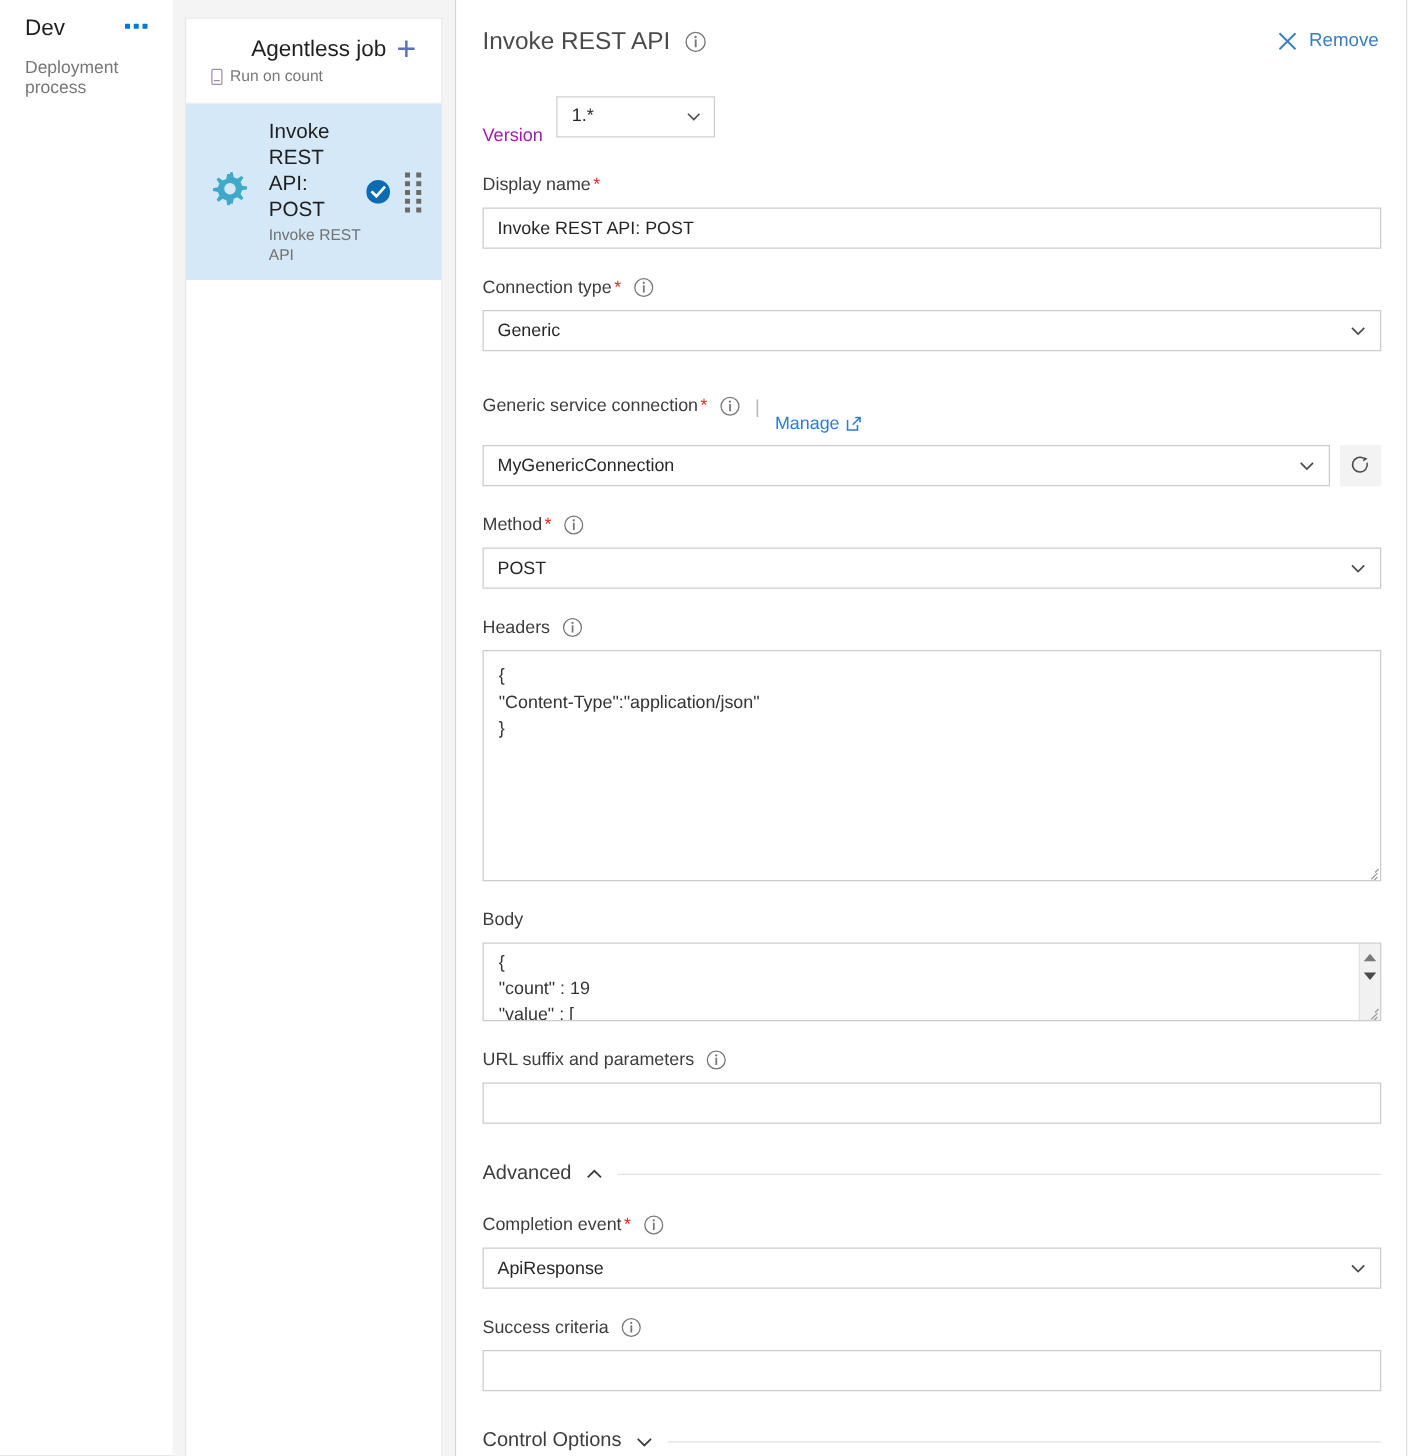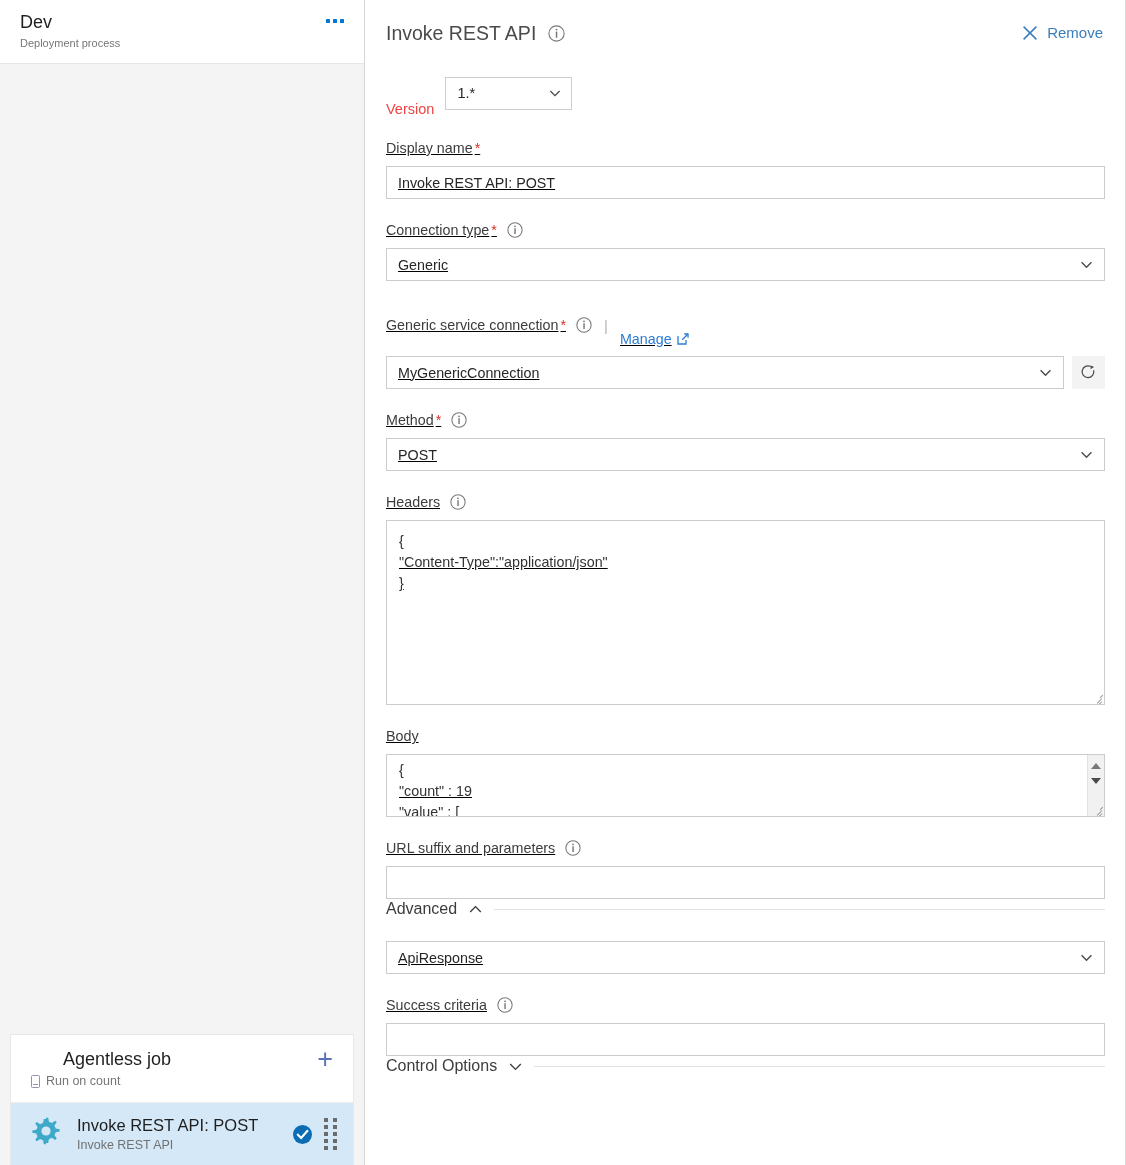--- a/index.html
+++ b/index.html
@@ -19,43 +19,42 @@
     overflow: hidden;
   }
 
   
   .sidebar {
     width: 365px;
     height: 100%;
     background: #f4f4f4;
     border-right: 1px solid #d6d6d6;
     display: flex;
-    flex-direction: column;
-    justify-content: space-between;
+    flex-direction: row;
   }
   .process-header {
     background: #ffffff;
     border-bottom: 1px solid #e6e6e6;
     padding: 11px 16px 12px 20px;
     display: flex;
     align-items: flex-start;
     justify-content: space-between;
     min-height: 57px;
   }
   .process-title {
     font-size: 18px;
     color: #1f1f1f;
     line-height: 22px;
     font-weight: 400;
   }
   .process-sub {
-    font-size: 11px;
+    font-size: 14px;
     color: #767676;
     line-height: 16px;
-    margin-top: 2px;
+    margin-top: 12px;
   }
   .ellipsis-btn {
     display: flex;
     align-items: center;
     gap: 3px;
     padding: 8px 4px;
     cursor: pointer;
   }
   .ellipsis-btn i {
     width: 4px; height: 4px;
@@ -188,35 +187,35 @@
     padding: 4px 2px;
     line-height: 18px;
   }
 
   .version-row {
     display: flex;
     align-items: center;
     gap: 11px;
     margin-top: 23px;
   }
-  .version-label { font-size: 14.5px; color: #ef4444; margin-top: 32px; }
+  .version-label { font-size: 14.5px; color: #a21caf; margin-top: 32px; }
   .version-select {
     width: 127px; height: 33px;
     border: 1px solid #cfcfcf;
     background: #fff;
     display: flex;
     align-items: center;
     justify-content: space-between;
     padding: 0 9px 0 11px;
     font-size: 14.5px;
     color: #262626;
     cursor: pointer;
   }
 
-  .field { margin-top: 22px; text-decoration: underline; }
+  .field { margin-top: 22px; }
   .field-label-row {
     display: flex;
     align-items: center;
     gap: 10px;
     margin-bottom: 9px;
     min-height: 18px;
   }
   .field-label {
     font-size: 14.3px;
     color: #3c3c3c;
@@ -324,20 +323,21 @@
     flex: none;
   }
   .sb-up { border-bottom: 6px solid #7a7a7a; margin-top: 8px; }
   .sb-down { border-top: 6px solid #4a4a4a; margin-top: 9px; }
   .sb-track { flex: 1 1 auto; }
 
   .section-head {
     display: flex;
     align-items: center;
     gap: 10px;
+    margin-top: 30px;
   }
   .section-title {
     font-size: 16px;
     color: #3c3c3c;
     line-height: 20px;
     white-space: nowrap;
   }
   .section-rule {
     flex: 1 1 auto;
     height: 1px;
@@ -614,20 +614,30 @@
           <span class="chev">
             <svg width="17" height="17" viewBox="0 0 16 16" aria-hidden="true">
               <path d="M3 10.3 L8 5.3 L13 10.3" fill="none" stroke="#3c3c3c" stroke-width="1.3"></path>
             </svg>
           </span>
         </span>
         <span class="section-rule"></span>
       </div>
 
       <div class="field">
+        <div class="field-label-row">
+          <span class="field-label"><span>Completion event</span><span class="req">*</span></span>
+          <span>
+            <svg width="16" height="16" viewBox="0 0 17 17" aria-hidden="true">
+              <circle cx="8.5" cy="8.5" r="7.6" fill="none" stroke="#777" stroke-width="1.1"></circle>
+              <circle cx="8.5" cy="4.6" r="0.95" fill="#777"></circle>
+              <rect x="7.8" y="6.6" width="1.5" height="6.2" fill="#777"></rect>
+            </svg>
+          </span>
+        </div>
         <div class="selectbox">
           <span>ApiResponse</span>
           <span>
             <svg width="15" height="15" viewBox="0 0 14 14" aria-hidden="true">
               <path d="M2.4 5 L7 9.6 L11.6 5" fill="none" stroke="#4a4a4a" stroke-width="1.3"></path>
             </svg>
           </span>
         </div>
       </div>
 

